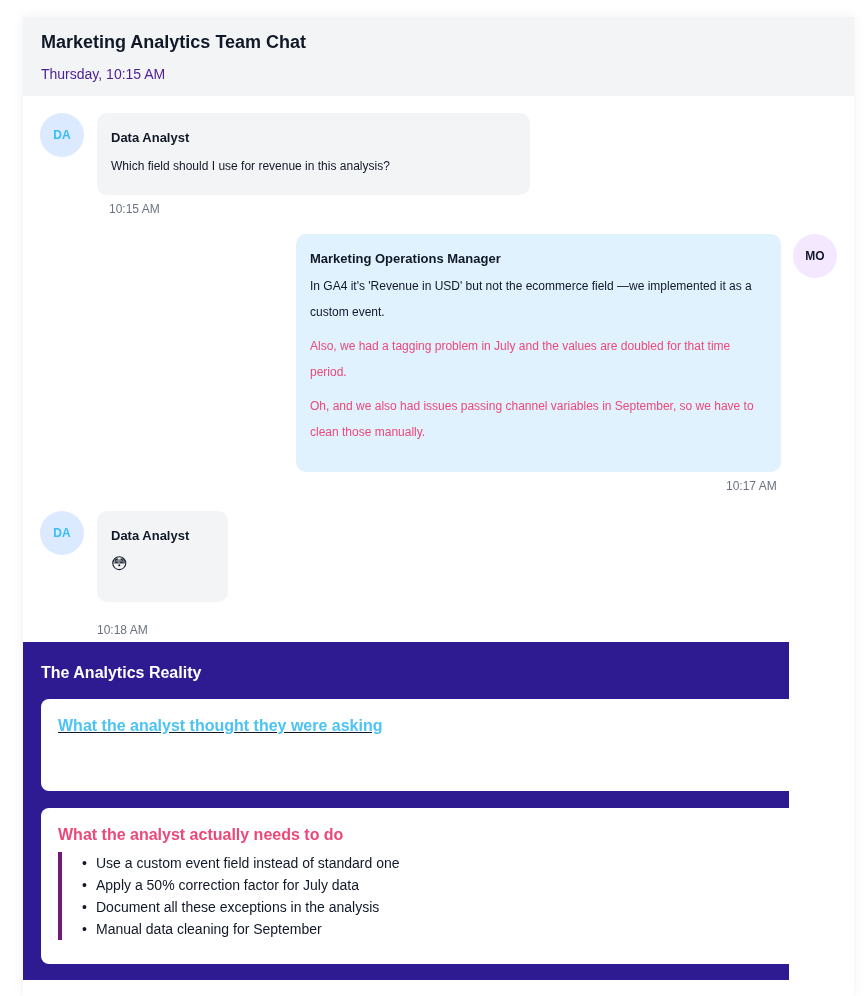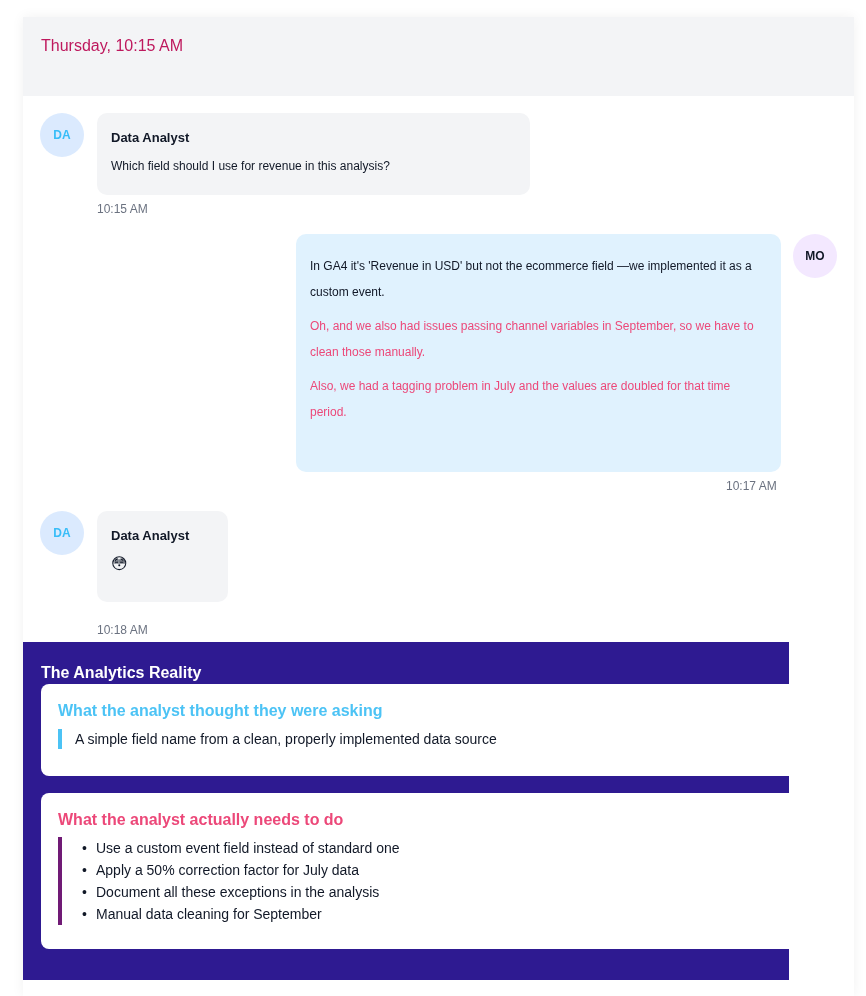--- a/index.html
+++ b/index.html
@@ -8,21 +8,21 @@
 
     .chat-container {
       position: absolute; left: 23px; top: 17px; width: 831px; height: 979px;
       background: #ffffff;
       box-shadow: 0 0 12px rgba(0,0,0,0.06);
     }
     .chat-header {
       background: #f3f4f6; height: 79px; padding: 14px 18px 0 18px;
     }
     .chat-title { font-size: 18px; font-weight: bold; color: #111827; line-height: 22px; }
-    .chat-subtitle { font-size: 16px; color: #be185d; margin-top: 6px; line-height: 18px; }
+    .chat-subtitle { font-size: 14px; color: #4c1d95; margin-top: 12px; line-height: 18px; }
 
     .messages { position: relative; height: 546px; }
 
     .avatar {
       position: absolute; width: 44px; height: 44px; border-radius: 50%;
       display: flex; align-items: center; justify-content: center;
       font-size: 12px; font-weight: bold;
     }
     .avatar.da { background: #dbeafe; color: #38bdf8; }
     .avatar.mo { background: #f3e8ff; color: #111827; }
@@ -39,71 +39,72 @@
     .emoji { font-size: 16px; line-height: 24px; margin-top: 6px; }
 
     .reality {
       position: absolute; left: 0; top: 625px; width: 766px; height: 338px;
       background: #2e1a91; padding: 20px 18px 0 18px;
     }
     .reality-title { font-size: 16px; font-weight: bold; color: #ffffff; line-height: 22px; }
     .card {
       background: #ffffff; border-radius: 8px; width: 796px; padding: 16px 17px 14px 17px;
     }
-    .card1 { height: 92px; }
+    .card1 { margin-top: 15px; height: 92px; text-decoration: underline; }
     .card2 { margin-top: 17px; height: 156px; }
     .card-title { font-size: 16px; font-weight: bold; line-height: 22px; }
     .card-title.blue { color: #4cc3f5; }
     .card-title.pink { color: #ec4879; }
     .quote { margin-top: 7px; padding-left: 13px; font-size: 14px; color: #111827; line-height: 20px; }
     .quote.blue { border-left: 4px solid #4cc3f5; }
     .quote.pink { border-left: 4px solid #701a75; padding-left: 12px; margin-top: 6px; }
     .quote ul { list-style: none; padding-left: 8px; }
     .quote li { position: relative; padding-left: 14px; line-height: 22px; }
     .quote li::before { content: "•"; position: absolute; left: 0; top: 0; }
   </style>
 </head>
 <body>
 
 <div class="chat-container">
   <div class="chat-header">
+    <div class="chat-title">Marketing Analytics Team Chat</div>
     <div class="chat-subtitle">Thursday, 10:15 AM</div>
   </div>
 
   <div class="messages">
 
     <div class="avatar da" style="left:17px; top:17px;">DA</div>
     <div class="bubble gray" style="left:74px; top:17px; width:433px; height:82px;">
       <div class="sender">Data Analyst</div>
       <div class="msg-text" style="margin-top:5px;">Which field should I use for revenue in this analysis?</div>
     </div>
-    <div class="timestamp" style="left:74px; top:106px;">10:15 AM</div>
+    <div class="timestamp" style="left:86px; top:106px;">10:15 AM</div>
 
     <div class="bubble blue" style="left:273px; top:138px; width:485px; height:238px;">
+      <div class="sender">Marketing Operations Manager</div>
       <div class="msg-text">In GA4 it's 'Revenue in USD' but not the ecommerce field —we implemented it as a custom event.</div>
+      <div class="msg-text alert">Also, we had a tagging problem in July and the values are doubled for that time period.</div>
       <div class="msg-text alert">Oh, and we also had issues passing channel variables in September, so we have to clean those manually.</div>
-      <div class="msg-text alert">Also, we had a tagging problem in July and the values are doubled for that time period.</div>
     </div>
     <div class="avatar mo" style="left:770px; top:138px;">MO</div>
     <div class="timestamp" style="left:703px; top:383px;">10:17 AM</div>
 
     <div class="avatar da" style="left:17px; top:415px;">DA</div>
     <div class="bubble gray" style="left:74px; top:415px; width:131px; height:91px;">
       <div class="sender">Data Analyst</div>
       <div class="emoji">😳</div>
     </div>
     <div class="timestamp" style="left:74px; top:527px;">10:18 AM</div>
   </div>
 
   <div class="reality">
     <div class="reality-title">The Analytics Reality</div>
 
     <div class="card card1">
       <div class="card-title blue">What the analyst thought they were asking</div>
-      <div class="quote blue">A simple field name from a clean, properly implemented data source</div>
     </div>
 
     <div class="card card2">
       <div class="card-title pink">What the analyst actually needs to do</div>
       <div class="quote pink">
         <ul>
           <li>Use a custom event field instead of standard one</li>
           <li>Apply a 50% correction factor for July data</li>
           <li>Document all these exceptions in the analysis</li>
           <li>Manual data cleaning for September</li>

